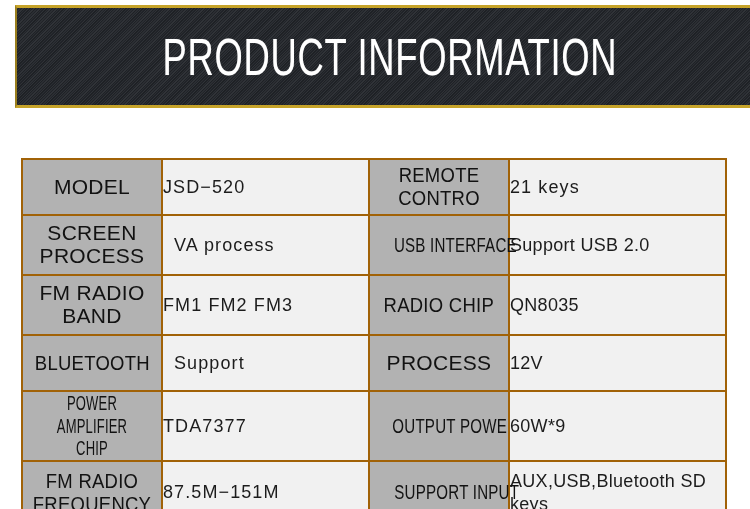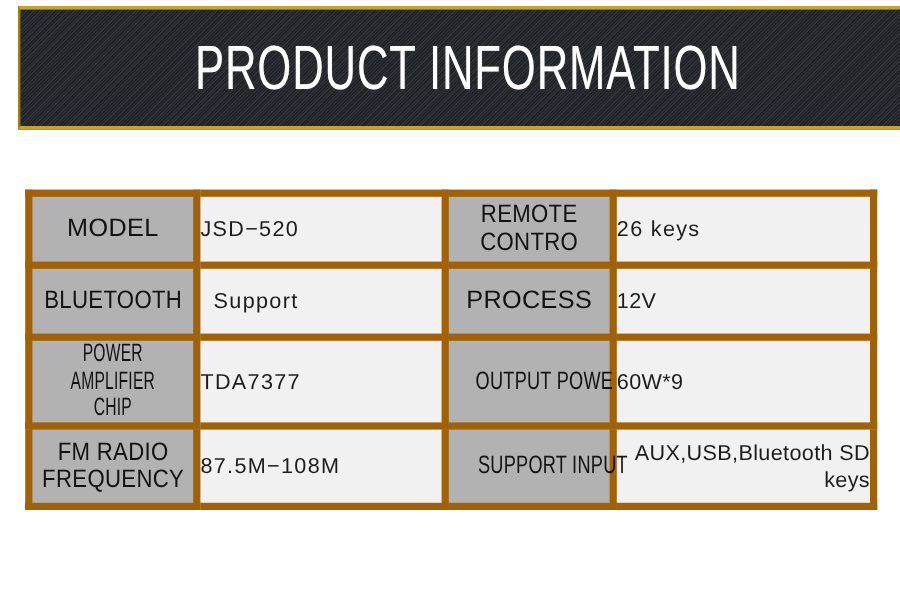--- a/index.html
+++ b/index.html
@@ -62,21 +62,21 @@
   
   #spec-table {
     position: absolute;
     left: 21px;
     top: 158px;
     width: 704px;
     border-collapse: collapse;
     table-layout: fixed;
   }
   #spec-table td {
-    border: 6px solid #a16207;
+    border: 2px solid #a16207;
     padding: 0;
     vertical-align: middle;
     color: #121212;
   }
   td.label {
     background: #b2b2b2;
     text-align: center;
     padding: 2px 2px;
   }
   td.value {
@@ -110,21 +110,20 @@
   .sq-62  { transform: scaleX(0.62); transform-origin: center; }
 
   
   .vtxt {
     display: inline-block;
     font-size: 18px;
     line-height: 1.25;
     letter-spacing: 1.1px;
     color: #1c1c1c;
     font-weight: 400;
-    text-align: right;
   }
   .vtxt.indent { padding-left: 11px; }
   .vtxt.tight  { letter-spacing: 0.3px; }
 
   
   tr.r0 td { height: 54px; }
   tr.r1 td { height: 58px; }
   tr.r2 td { height: 58px; }
   tr.r3 td { height: 54px; }
   tr.r4 td { height: 52px; }
@@ -149,25 +148,53 @@
       <td class="label">
         <span class="ltxt sq-100">MODEL</span>
       </td>
       <td class="value">
         <span class="vtxt">JSD−520</span>
       </td>
       <td class="label">
         <span class="ltxt two-line sq-88">REMOTE CONTRO</span>
       </td>
       <td class="value">
-        <span class="vtxt">26 keys</span>
-      </td>
-    </tr>
-
-
+        <span class="vtxt">21 keys</span>
+      </td>
+    </tr>
+
+    <tr class="r1">
+      <td class="label">
+        <span class="ltxt two-line sq-100">SCREEN PROCESS</span>
+      </td>
+      <td class="value">
+        <span class="vtxt indent">VA process</span>
+      </td>
+      <td class="label">
+        <span class="ltxt sq-72">USB INTERFACE</span>
+      </td>
+      <td class="value">
+        <span class="vtxt tight">Support USB 2.0</span>
+      </td>
+    </tr>
+
+    <tr class="r2">
+      <td class="label">
+        <span class="ltxt two-line sq-100">FM RADIO BAND</span>
+      </td>
+      <td class="value">
+        <span class="vtxt">FM1 FM2 FM3</span>
+      </td>
+      <td class="label">
+        <span class="ltxt sq-88">RADIO CHIP</span>
+      </td>
+      <td class="value">
+        <span class="vtxt tight">QN8035</span>
+      </td>
+    </tr>
 
     <tr class="r3">
       <td class="label">
         <span class="ltxt sq-88">BLUETOOTH</span>
       </td>
       <td class="value">
         <span class="vtxt indent">Support</span>
       </td>
       <td class="label">
         <span class="ltxt sq-100">PROCESS</span>
@@ -190,21 +217,21 @@
       <td class="value">
         <span class="vtxt tight">60W*9</span>
       </td>
     </tr>
 
     <tr class="r5">
       <td class="label">
         <span class="ltxt two-line sq-88">FM RADIO FREQUENCY</span>
       </td>
       <td class="value">
-        <span class="vtxt">87.5M−108M</span>
+        <span class="vtxt">87.5M−151M</span>
       </td>
       <td class="label">
         <span class="ltxt sq-72">SUPPORT INPUT</span>
       </td>
       <td class="value">
         <span class="vtxt tight">AUX,USB,Bluetooth SD keys</span>
       </td>
     </tr>
   </tbody>
 </table>

